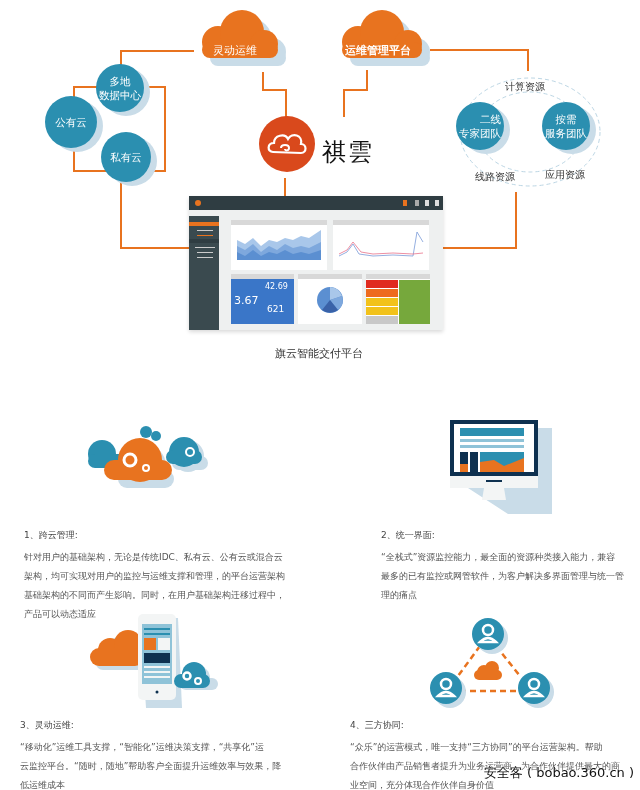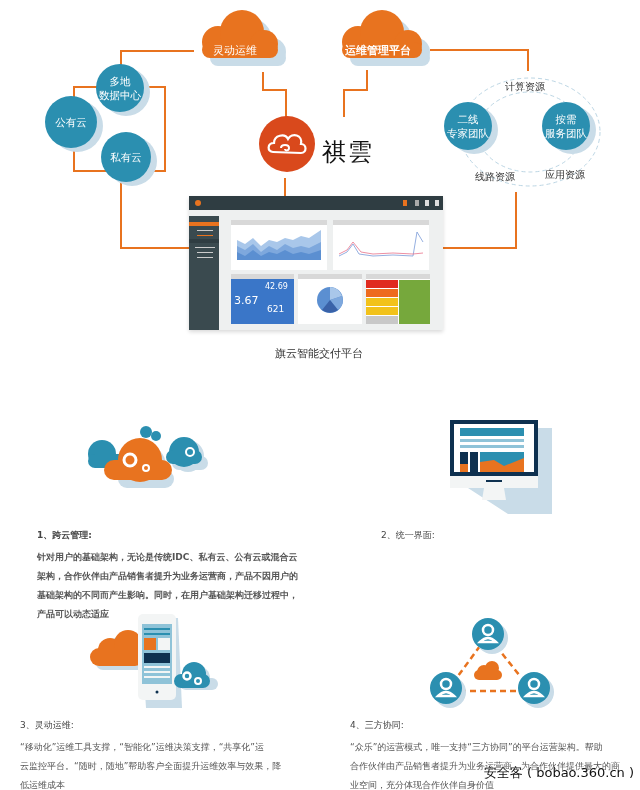--- a/index.html
+++ b/index.html
@@ -95,21 +95,21 @@
 </div>
 
 <svg class="abs" style="left:442px;top:70px;" width="180" height="130">
   <ellipse cx="88" cy="62" rx="70" ry="54" fill="none" stroke="#bcd6e4" stroke-dasharray="4,3"></ellipse>
   <ellipse cx="88" cy="62" rx="52" ry="40" fill="none" stroke="#bcd6e4" stroke-dasharray="4,3"></ellipse>
 </svg>
 <div class="res-label" style="left:505px;top:80px;">计算资源</div>
 <div class="res-label" style="left:475px;top:170px;">线路资源</div>
 <div class="res-label" style="left:545px;top:168px;">应用资源</div>
 
-<div class="bubble" style="left:444px;top:102px;width:48px;height:48px;">
+<div class="bubble" style="left:456px;top:102px;width:48px;height:48px;text-align:right;">
   <div><span>二线</span><br><span>专家团队</span></div>
 </div>
 <div class="bubble" style="left:542px;top:102px;width:48px;height:48px;">
   <div><span>按需</span><br><span>服务团队</span></div>
 </div>
 
 <div class="abs" style="left:259px;top:116px;width:56px;height:56px;border-radius:50%;background:#d9491c;">
   <svg width="56" height="56" viewBox="0 0 56 56">
     <path d="M14 36 C8 36 8 27 15 27 C15 19 26 17 29 23 C33 16 44 19 42 28 C48 28 48 37 42 37 Z" fill="none" stroke="#fff" stroke-width="2.2"></path>
     <path d="M22 32 C22 28 30 28 30 32 C30 35 26 35 26 33" fill="none" stroke="#fff" stroke-width="2"></path>
@@ -283,32 +283,37 @@
       <path d="M10 84 Q18 76 26 84 Z" fill="none" stroke="#fff" stroke-width="2.5"></path>
   </g>
   <g>
     <circle cx="110" cy="80" r="16" fill="#c9dce8"></circle>
       <circle cx="106" cy="76" r="16" fill="#2b8fb0"></circle>
     <circle cx="106" cy="72" r="5" fill="none" stroke="#fff" stroke-width="2.5"></circle>
       <path d="M98 84 Q106 76 114 84 Z" fill="none" stroke="#fff" stroke-width="2.5"></path>
   </g>
 </svg>
 
-<div class="feature" style="left:37px;top:529px;width:280px;font-weight:bold;">
+<div class="feature" style="left:24px;top:529px;width:280px;">
   <div class="feature-title">1、跨云管理:</div>
   <div class="feature-text">
     <div>针对用户的基础架构，无论是传统IDC、私有云、公有云或混合云</div>
-    <div>架构，合作伙伴由产品销售者提升为业务运营商，产品不因用户的</div>
+    <div>架构，均可实现对用户的监控与运维支撑和管理，的平台运营架构</div>
     <div>基础架构的不同而产生影响。同时，在用户基础架构迁移过程中，</div>
     <div>产品可以动态适应</div>
   </div>
 </div>
 
 <div class="feature" style="left:381px;top:529px;width:250px;">
   <div class="feature-title">2、统一界面:</div>
+  <div class="feature-text">
+    <div>“全栈式”资源监控能力，最全面的资源种类接入能力，兼容</div>
+    <div>最多的已有监控或网管软件，为客户解决多界面管理与统一管</div>
+    <div>理的痛点</div>
+  </div>
 </div>
 
 <div class="feature" style="left:20px;top:719px;width:280px;">
   <div class="feature-title">3、灵动运维:</div>
   <div class="feature-text">
     <div>“移动化”运维工具支撑，“智能化”运维决策支撑，“共享化”运</div>
     <div>云监控平台。“随时，随地”帮助客户全面提升运维效率与效果，降</div>
     <div>低运维成本</div>
   </div>
 </div>

